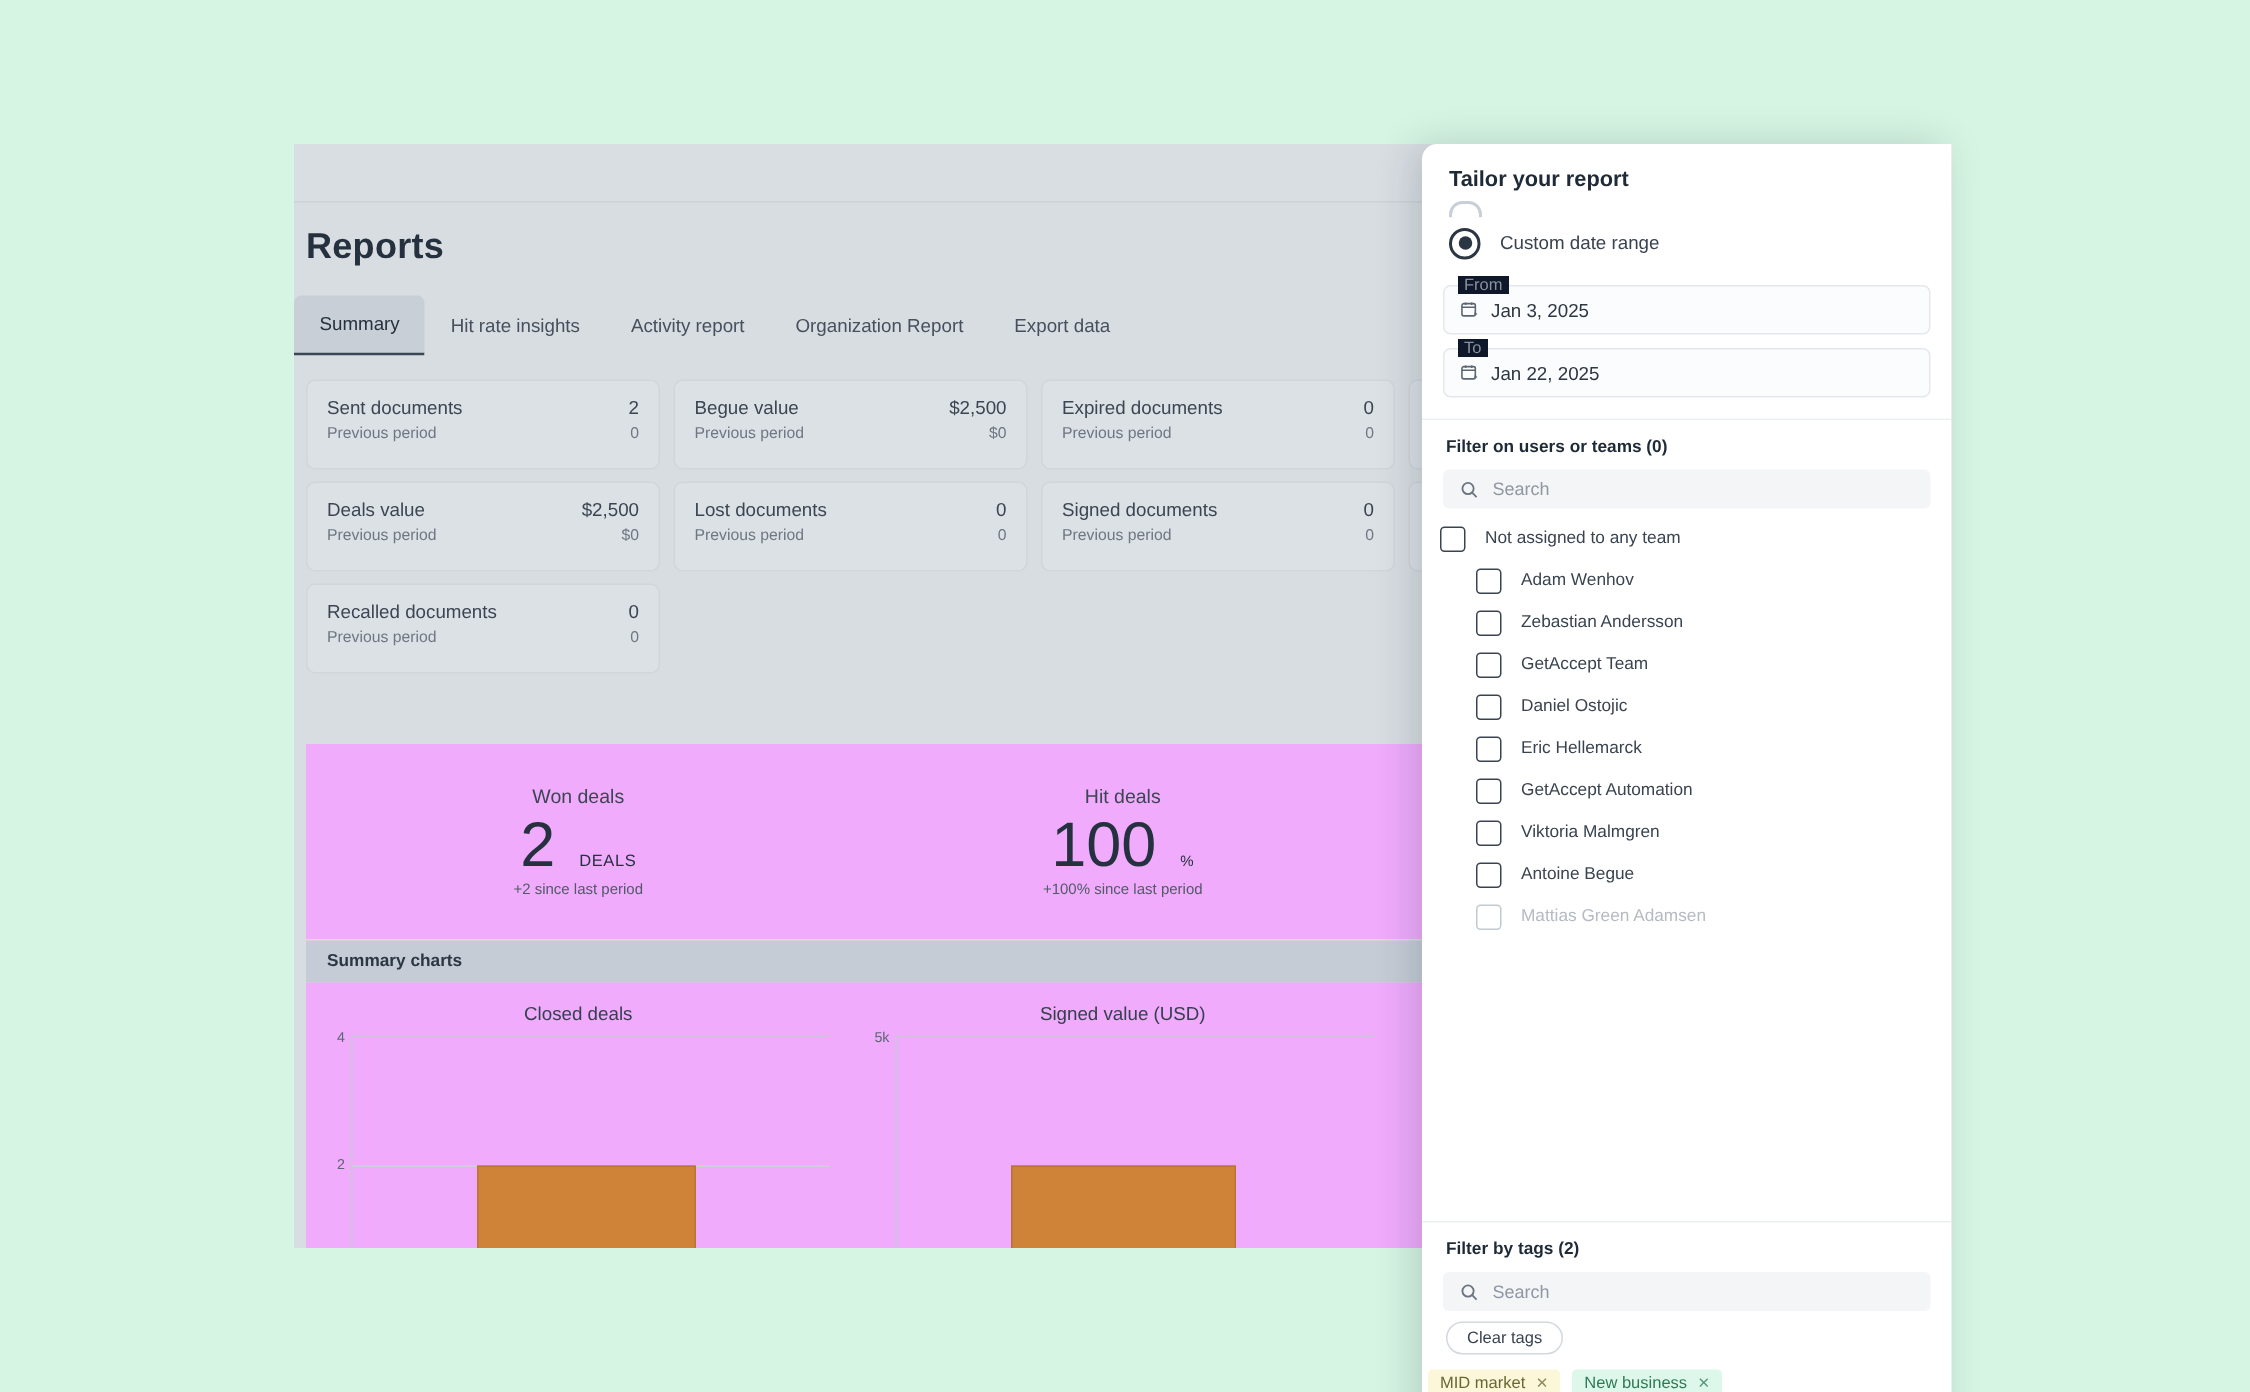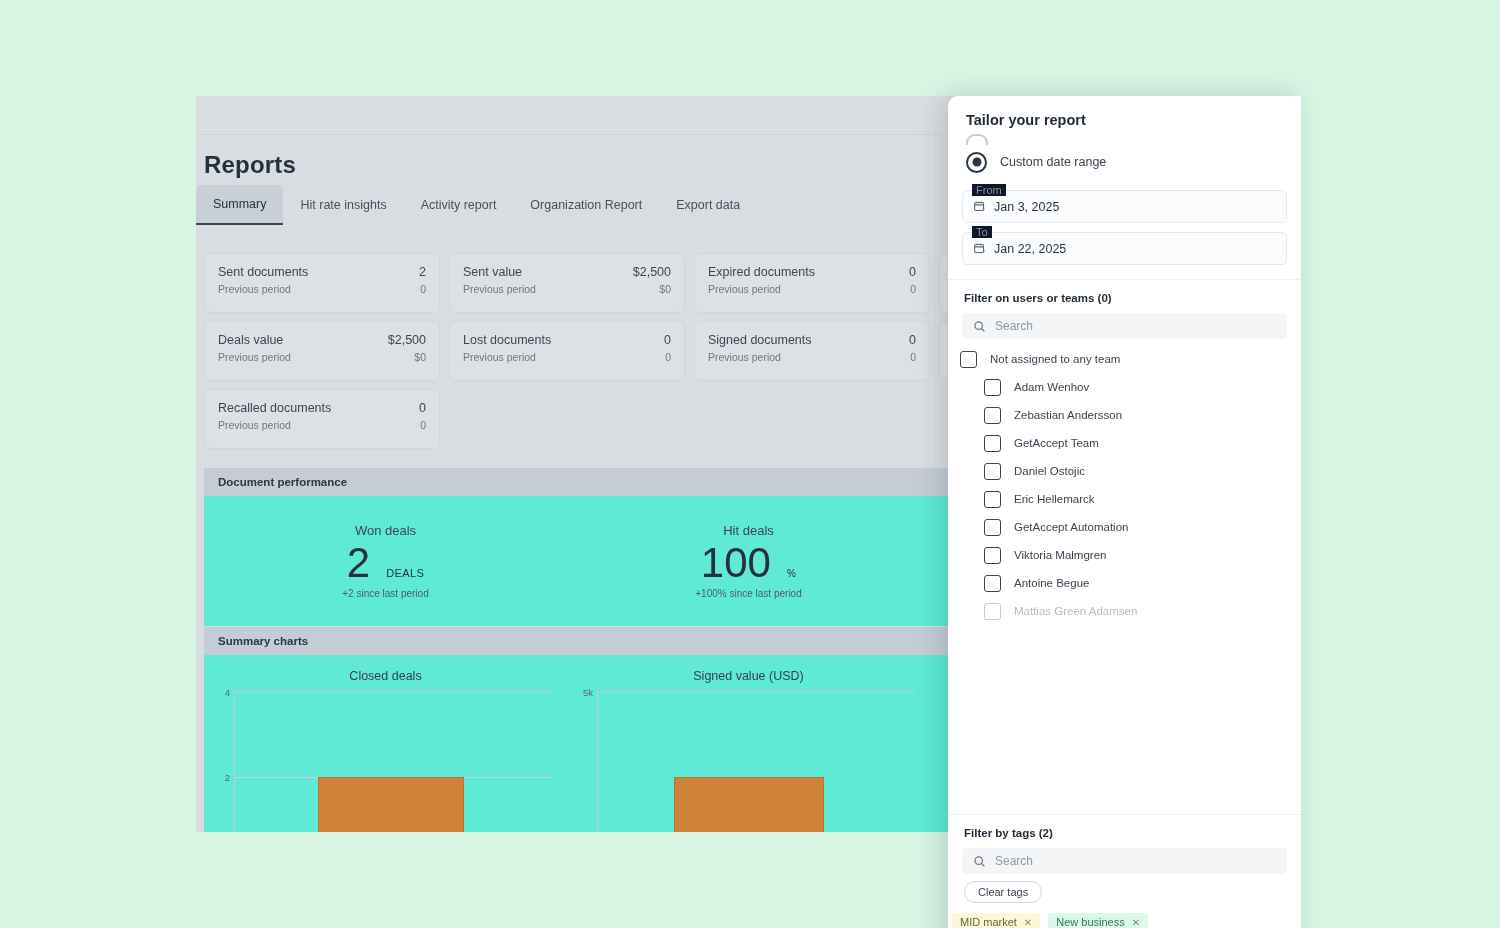--- a/index.html
+++ b/index.html
@@ -37,21 +37,21 @@
   .page-title {
     position: absolute;
     left: 8px; top: 16px;
     font-size: 24px; font-weight: bold;
     color: #26313f;
     letter-spacing: .2px;
   }
 
   
   .tabs {
-    position: absolute; left: 0; top: 50px;
+    position: absolute; left: 0; top: 62px;
     display: flex; align-items: stretch;
     height: 40px;
     justify-content: center;
   }
   .tab {
     display: flex; align-items: center;
     padding: 0 17px;
     font-size: 12.5px;
     color: #46505e;
     white-space: nowrap;
@@ -98,21 +98,21 @@
     display: flex; align-items: center;
     padding-left: 14px;
     box-sizing: border-box;
     font-size: 11.5px; font-weight: bold;
     color: #2c3744;
   }
   .section-body {
     position: absolute;
     left: 8px;
     width: 1089px;
-    background: #5eead4;
+    background: #f0abfc;
     box-sizing: border-box;
   }
 
   
   #doc-perf-bar { top: 333px; }
   #doc-perf-body { top: 361px; height: 130px; }
   .perf-grid {
     display: grid;
     grid-template-columns: repeat(3, 1fr);
     height: 100%;
@@ -352,21 +352,21 @@
             <span class="stat-label">Sent documents</span>
             <span class="stat-value">2</span>
           </div>
         <div class="stat-row">
             <span class="stat-sub-label">Previous period</span>
             <span class="stat-sub-value">0</span>
           </div>
       </div>
       <div class="stat-card">
         <div class="stat-row">
-            <span class="stat-label">Sent value</span>
+            <span class="stat-label">Begue value</span>
             <span class="stat-value">$2,500</span>
           </div>
         <div class="stat-row">
             <span class="stat-sub-label">Previous period</span>
             <span class="stat-sub-value">$0</span>
           </div>
       </div>
       <div class="stat-card">
         <div class="stat-row">
             <span class="stat-label">Expired documents</span>
@@ -434,21 +434,20 @@
             <span class="stat-label">Recalled documents</span>
             <span class="stat-value">0</span>
           </div>
         <div class="stat-row">
             <span class="stat-sub-label">Previous period</span>
             <span class="stat-sub-value">0</span>
           </div>
       </div>
     </div>
 
-    <div class="section-bar" id="doc-perf-bar">Document performance</div>
     <div class="section-body" id="doc-perf-body">
       <div class="perf-grid">
         <div class="perf-cell">
           <div class="perf-title">Won deals</div>
           <div class="perf-big">
               <span>2</span>
               <span class="perf-unit">DEALS</span>
             </div>
           <div class="perf-delta">+2 since last period</div>
         </div>

